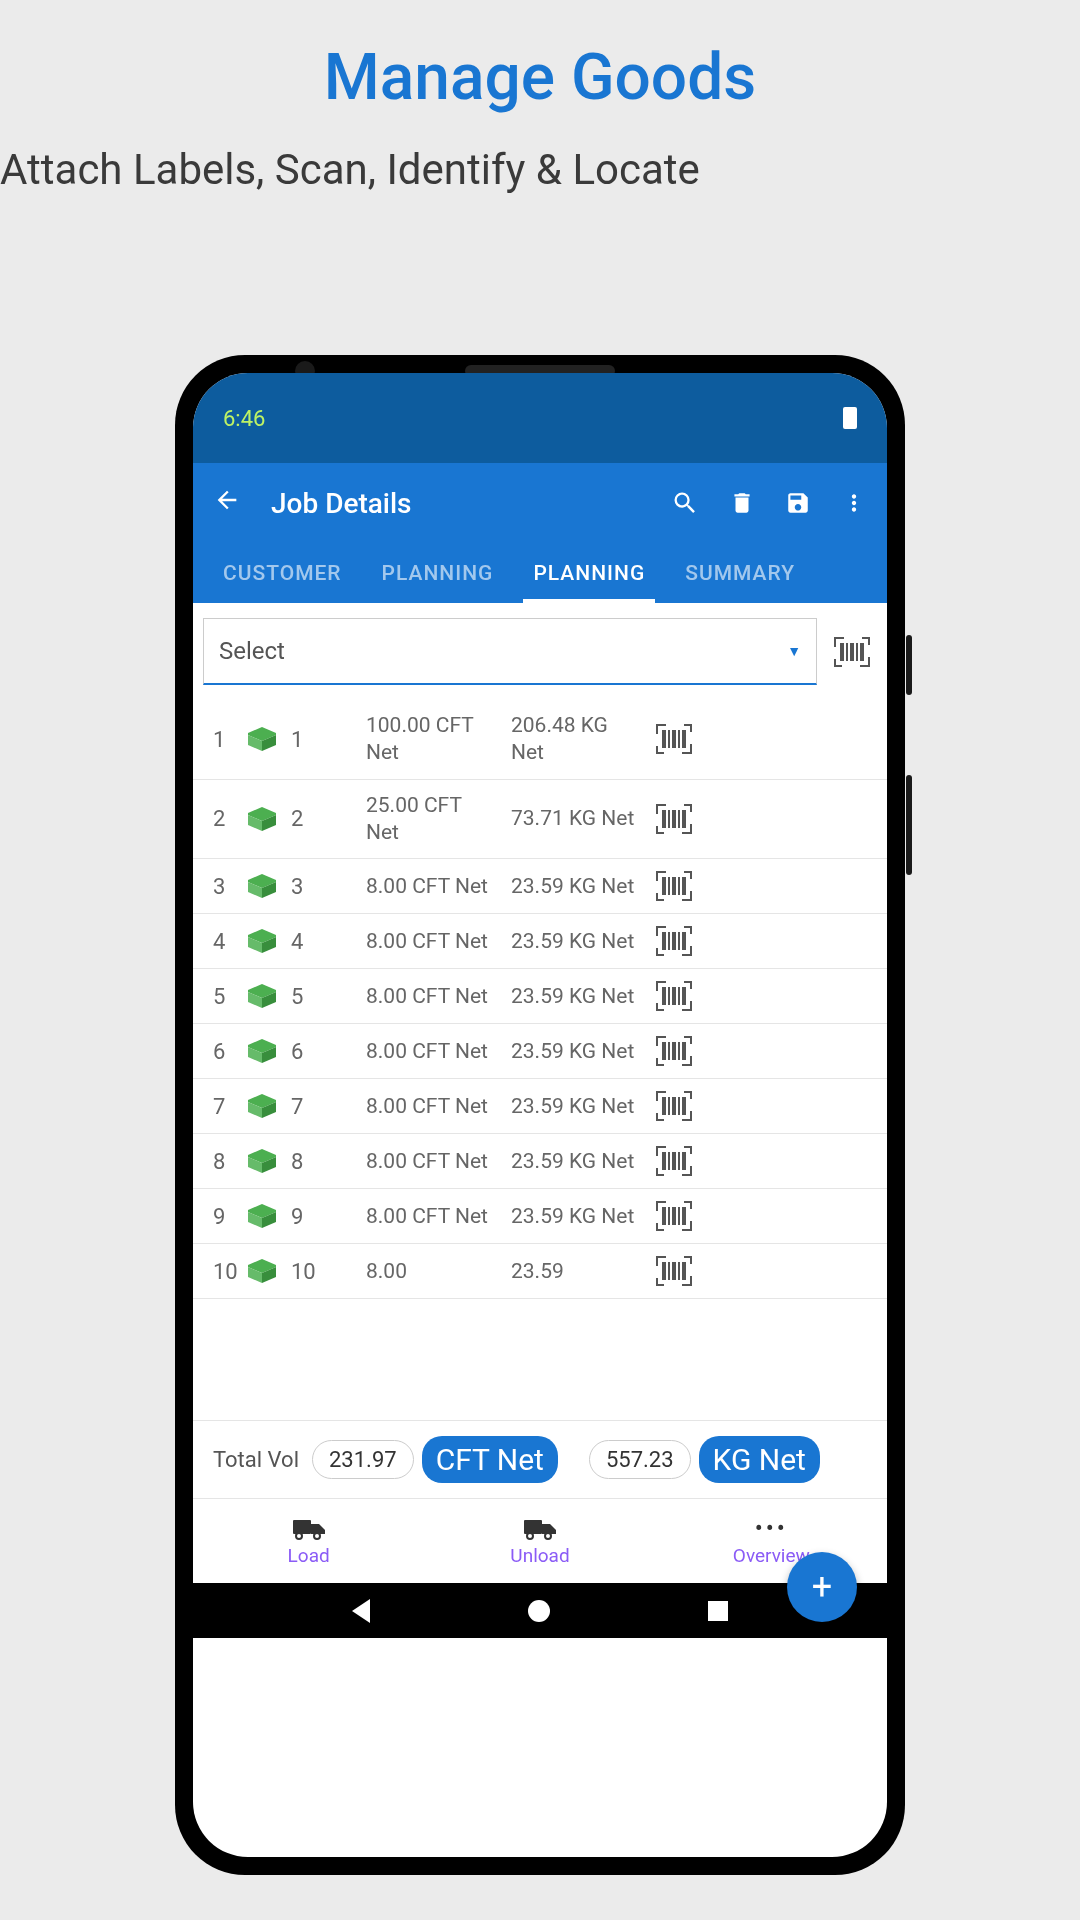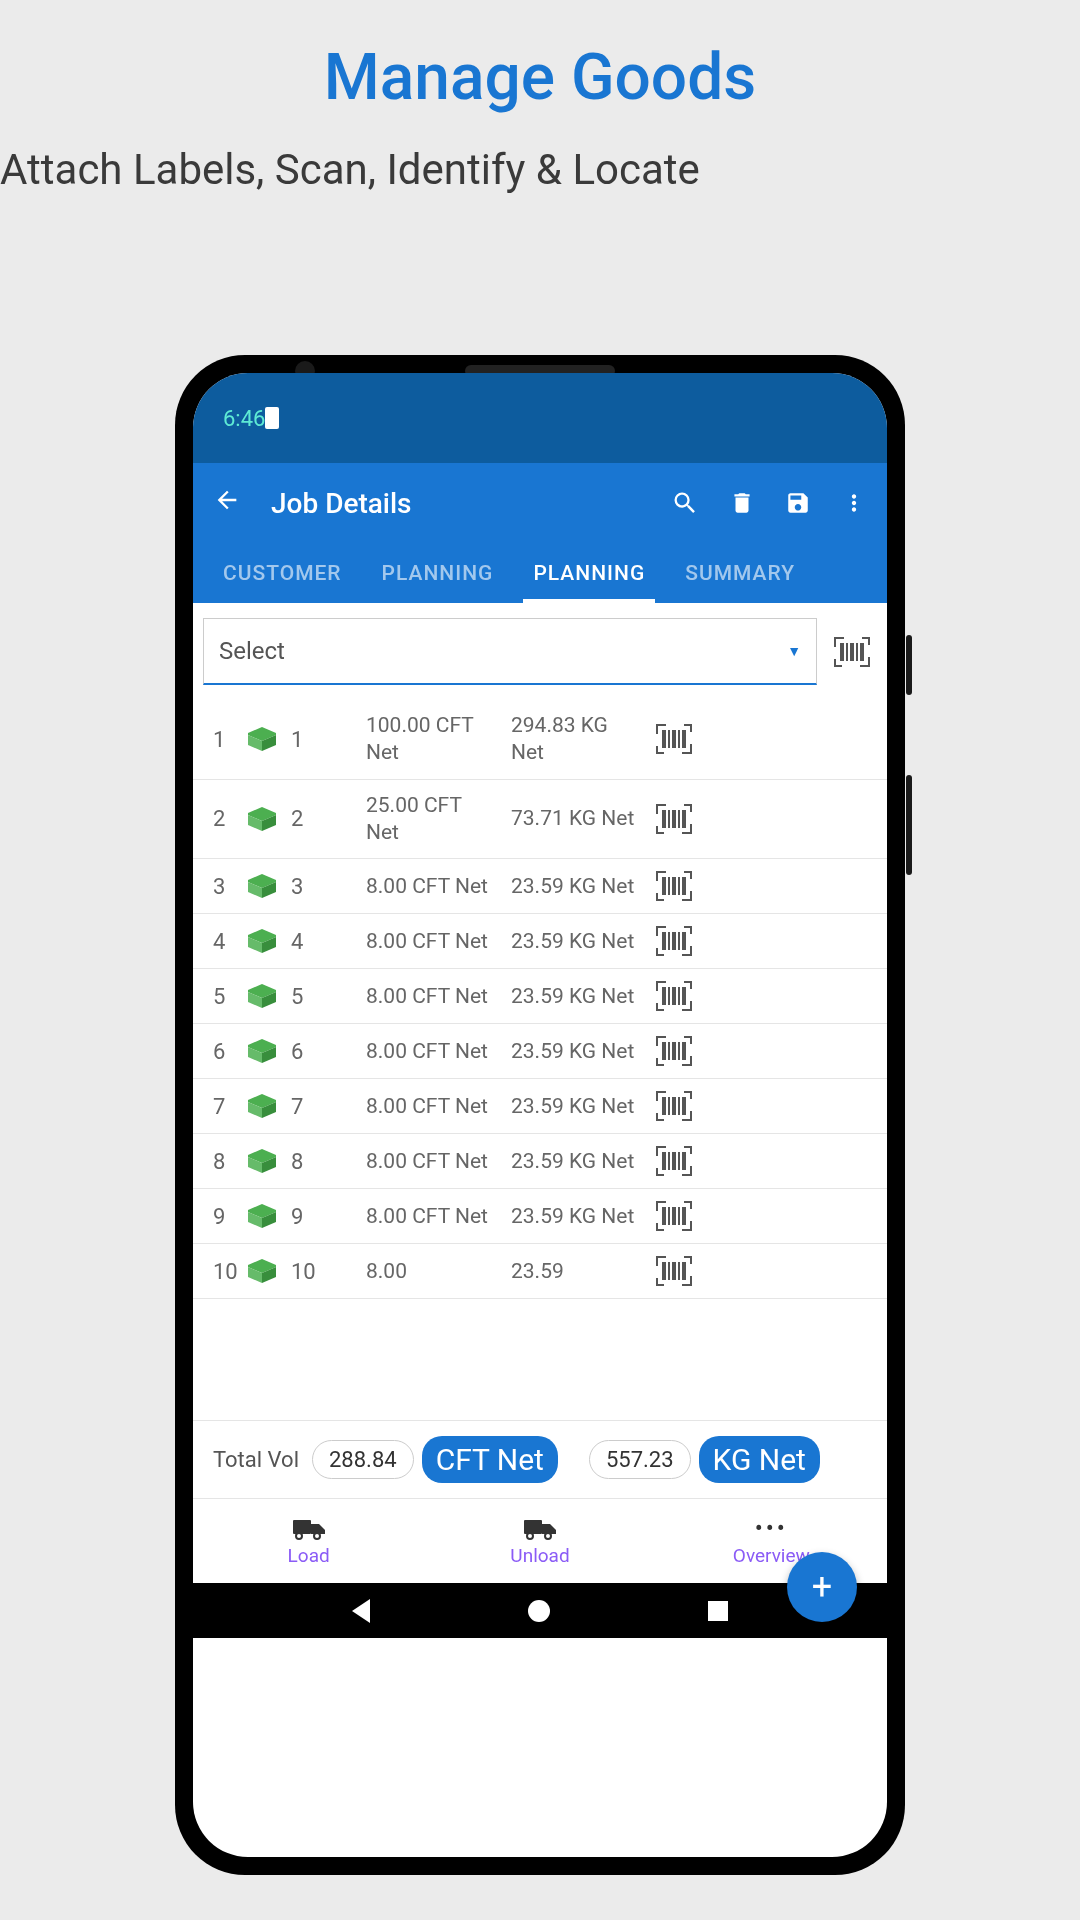--- a/index.html
+++ b/index.html
@@ -49,23 +49,23 @@
   border-radius: 55px;
   overflow: hidden;
   position: relative;
 }
 
 .status-bar {
   height: 90px;
   background: #0d5c9e;
   display: flex;
   align-items: center;
-  justify-content: flex-start;
+  justify-content: space-between;
   padding: 0 30px;
-  color: #5eead4;
+  color: #bef264;
 }
 
 .status-time {
   font-size: 22px;
 }
 
 .status-icons {
   display: flex;
   gap: 8px;
 }
@@ -534,21 +534,21 @@
     <div class="packets-list" id="packets-list">
         <div class="packet-row">
           <div class="packet-num">1</div>
           <div class="box-icon"><svg viewBox="0 0 28 24">
               <path fill="#4CAF50" d="M14 0L0 6v2l14 6 14-6V6L14 0z"></path>
               <path fill="#66BB6A" d="M0 8v10l14 6V14L0 8z"></path>
               <path fill="#388E3C" d="M28 8v10l-14 6V14l14-6z"></path>
             </svg></div>
           <div class="packet-id">1</div>
           <div class="packet-vol">100.00 CFT Net</div>
-          <div class="packet-wt">294.83 KG Net</div>
+          <div class="packet-wt">206.48 KG Net</div>
           <div class="row-scan">
             <div class="bc-frame">
               <div class="bc-tr"></div>
               <div class="bc-bl"></div>
               <div class="bc-bars">
                 <span></span>
                 <span></span>
                 <span></span>
                 <span></span>
                 <span></span>
@@ -769,21 +769,21 @@
                 <span></span>
                 <span></span>
               </div>
             </div>
           </div>
         </div>
       </div>
 
     <div class="totals-row">
       <div class="total-label">Total Vol</div>
-      <div class="total-val">288.84</div>
+      <div class="total-val">231.97</div>
       <div class="total-unit">CFT Net</div>
       <div style="width:15px"></div>
       <div class="total-val">557.23</div>
       <div class="total-unit">KG Net</div>
     </div>
 
     <div class="bottom-nav">
       <div class="nav-item">
         <div class="truck-icon">
           <svg viewBox="0 0 36 24" fill="#333">

